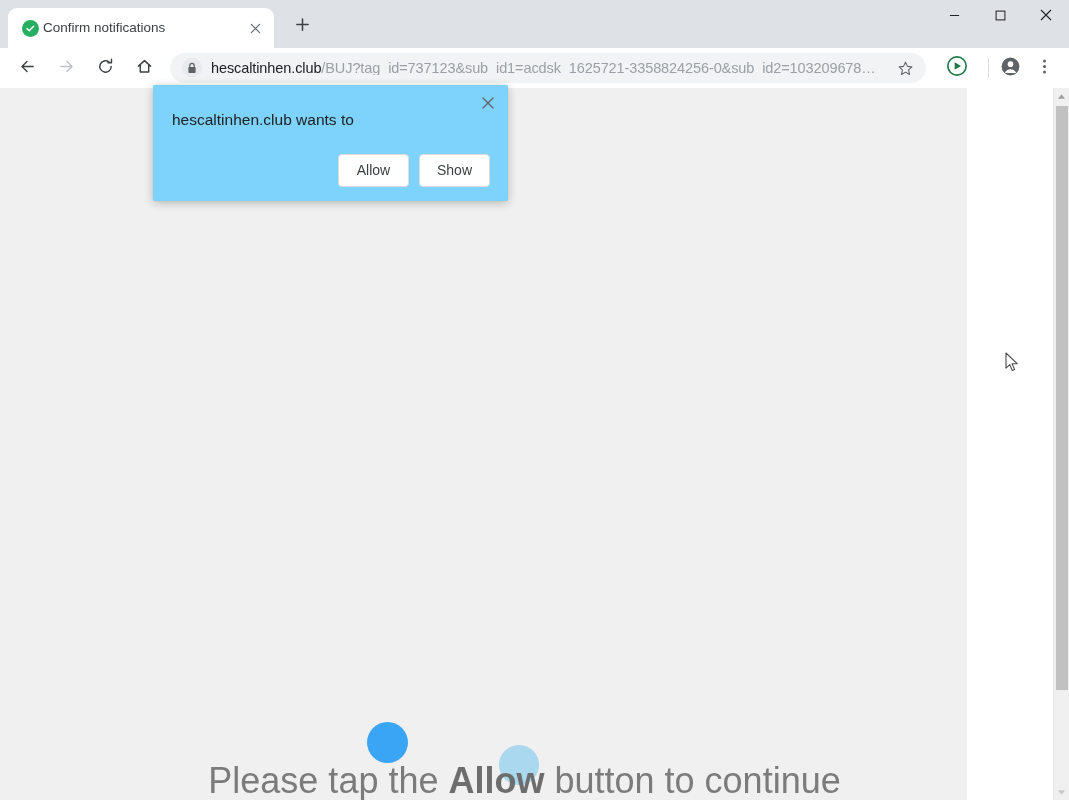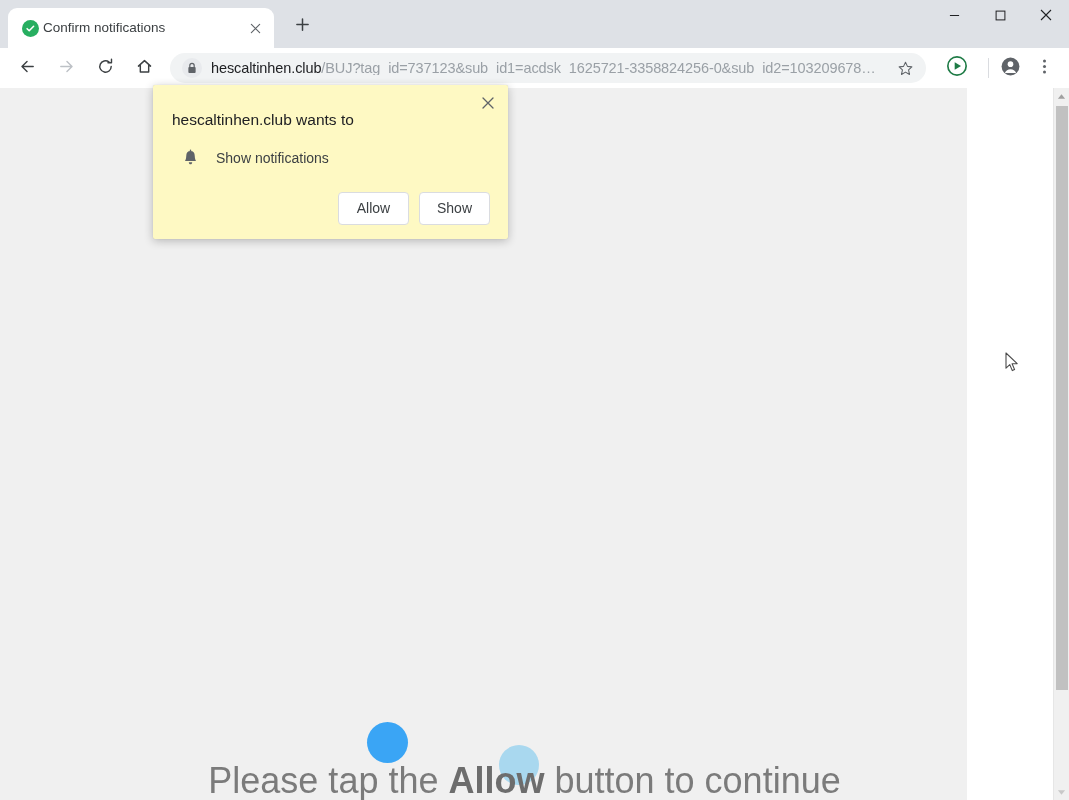--- a/index.html
+++ b/index.html
@@ -230,21 +230,21 @@
     height: 584px;
     background: #c1c1c1;
     border-radius: 0;
   }
 
   
   .permission {
     position: absolute;
     left: 153px; top: 85px;
     width: 355px;
-    background: #fef9c3;
+    background: #7dd3fc;
     border-radius: 2px;
     box-shadow: 0 2px 10px rgba(0,0,0,0.24), 0 0 1px rgba(0,0,0,0.18);
     padding: 16px 18px 14px 18px;
   }
 
   .perm-close {
     position: absolute;
     right: 9px; top: 8px;
     width: 22px; height: 22px;
     display: flex; align-items: center; justify-content: center;
@@ -473,30 +473,20 @@
     <div class="perm-close">
       <span>
         <svg width="12" height="12" viewBox="0 0 12 12">
           <path d="M1 1 L11 11 M11 1 L1 11" stroke="#5f6368" stroke-width="1.3" stroke-linecap="round"></path>
         </svg>
       </span>
     </div>
 
     <div class="perm-title">hescaltinhen.club wants to</div>
 
-    <div class="perm-row">
-      <span class="perm-bell">
-        <svg width="17" height="18" viewBox="0 0 18 20">
-          <path d="M9 2.2 C5.9 2.2 4.3 4.5 4.3 7.4 C4.3 11.4 2.8 13.2 2.8 13.2 L15.2 13.2 C15.2 13.2 13.7 11.4 13.7 7.4 C13.7 4.5 12.1 2.2 9 2.2 Z" fill="#5f6368"></path>
-          <rect x="8.2" y="0.6" width="1.6" height="2" rx="0.8" fill="#5f6368"></rect>
-          <path d="M7.1 14.6 C7.1 15.9 7.9 16.9 9 16.9 C10.1 16.9 10.9 15.9 10.9 14.6 Z" fill="#5f6368"></path>
-        </svg>
-      </span>
-      <span class="perm-row-label">Show notifications</span>
-    </div>
 
     <div class="perm-actions">
       <button class="perm-btn">Allow</button>
       <button class="perm-btn">Show</button>
     </div>
   </div>
 
   <div class="cursor">
     <svg width="16" height="22" viewBox="0 0 16 22">
       <path d="M1 1 L1 16.2 L4.8 12.6 L7.3 18.6 L9.6 17.6 L7.1 11.8 L12.2 11.6 Z" fill="#ffffff" stroke="#4a4a4a" stroke-width="1.1" stroke-linejoin="round"></path>

